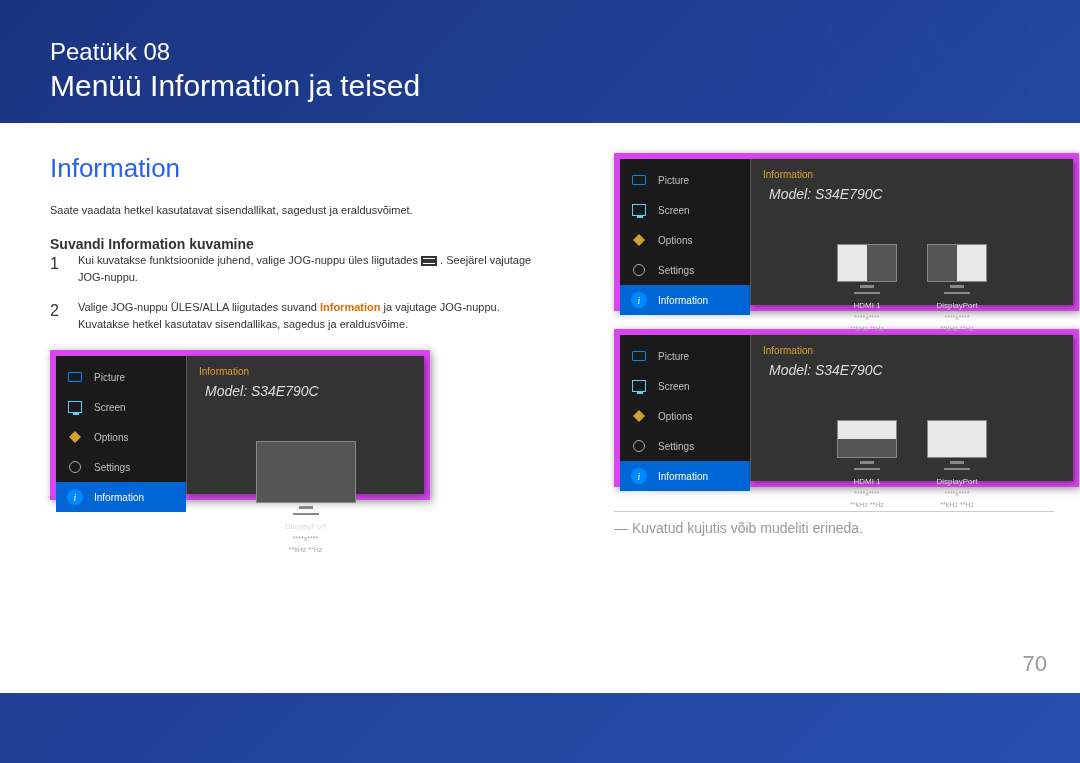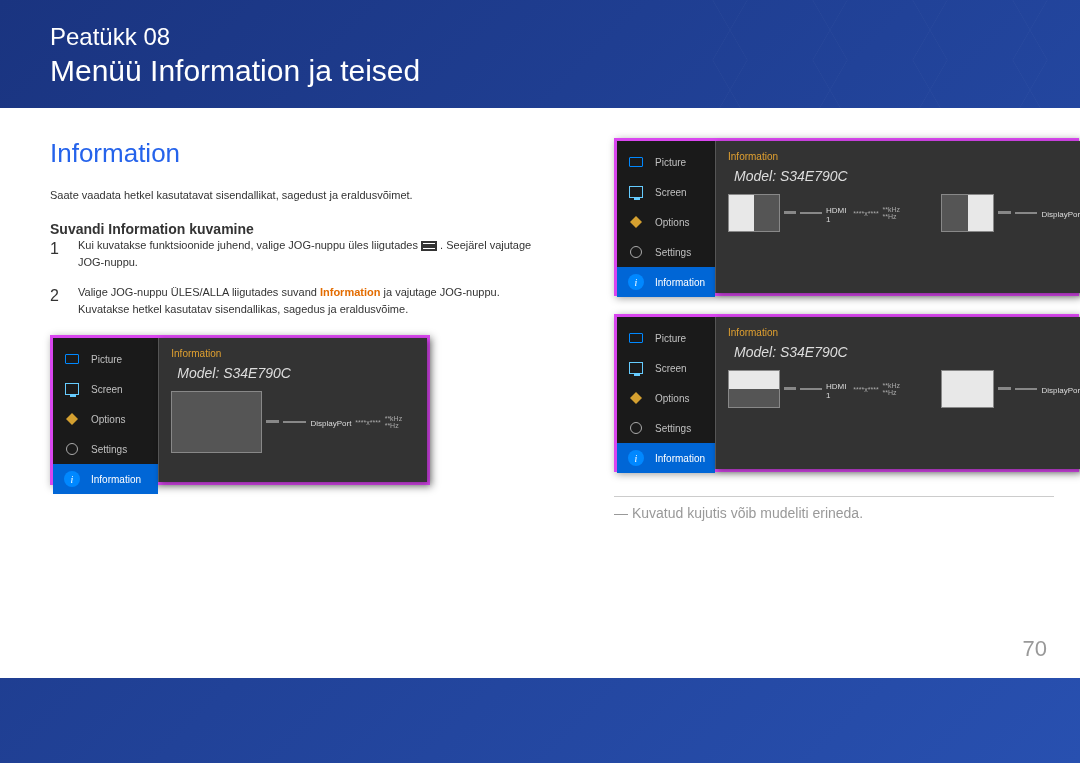--- a/index.html
+++ b/index.html
@@ -19,21 +19,21 @@
   width: 400px;
   height: 180px;
   background:
     linear-gradient(60deg, transparent 49.5%, rgba(255,255,255,0.03) 50%, transparent 50.5%),
     linear-gradient(-60deg, transparent 49.5%, rgba(255,255,255,0.03) 50%, transparent 50.5%),
     linear-gradient(0deg, transparent 49.5%, rgba(255,255,255,0.03) 50%, transparent 50.5%);
   background-size: 100px 60px;
   pointer-events: none;
 }
 .header {
-  padding: 23px 50px 20px 50px;
+  padding: 38px 50px 20px 50px;
   color: #fff;
 }
 .chapter { font-size: 24px; font-weight: 300; }
 .title { font-size: 30px; font-weight: 400; margin-top: 3px; }
 .subtitle { font-size: 9px; color: #c0c8e0; margin-top: 12px; }
 
 .content {
   background: #fff;
   margin: 0;
   height: 570px;
@@ -64,21 +64,21 @@
 .menu-icon-inline::before, .menu-icon-inline::after {
   content: ''; position: absolute; left: 2px; right: 2px; height: 1px; background: #fff;
 }
 .menu-icon-inline::before { top: 2px; }
 .menu-icon-inline::after { bottom: 2px; }
 
 
 .osd {
   display: flex;
   background: #2a2a2a;
-  border: 3px solid #d946ef;
+  border: 6px solid #d946ef;
   box-shadow: 2px 2px 8px rgba(0,0,0,0.4);
   margin-bottom: 18px;
 }
 .osd.small { width: 485px; height: 200px; }
 .osd.large { width: 380px; height: 143px; }
 
 .osd-nav {
   width: 130px;
   background: #1a1a1a;
   padding: 6px 0;
@@ -110,21 +110,21 @@
   background: #333;
   padding: 10px 12px;
   color: #ccc;
   border-left: 1px solid #555;
   box-shadow: 2px 2px 6px rgba(0,0,0,0.4);
 }
 .osd-panel-title { color: #e0a030; font-size: 10px; margin-bottom: 6px; }
 .osd-panel-model { font-size: 14px; color: #ddd; margin-bottom: 10px; padding-left: 6px; font-style: italic; }
 
 .monitor-row { display:flex; gap: 30px; justify-content: center; margin-top: 6px; }
-.monitor-box { display:flex; flex-direction:row; align-items:center; gap:4px; }
+.monitor-box { display:flex; flex-direction:column; align-items:center; gap:4px;margin-top:32px; }
 .mini-monitor {
   width: 60px; height: 38px; background: #555; border: 1px solid #888;
   position: relative;
 }
 .mini-monitor.single-large { width: 100px; height: 62px; }
 .mini-monitor.lit { background: #e8e8e8; }
 .mini-monitor.half::before {
   content:''; position:absolute; left:0; top:0; width:50%; height:100%; background:#e8e8e8;
 }
 .mini-monitor.halfright::before {

